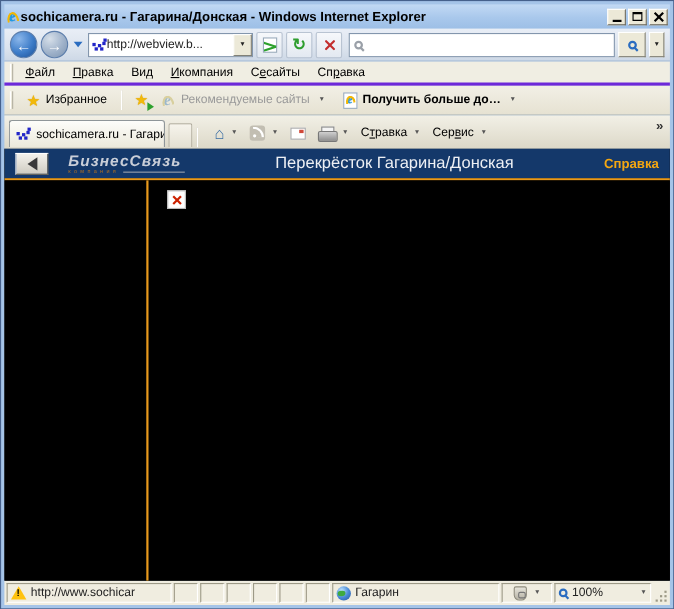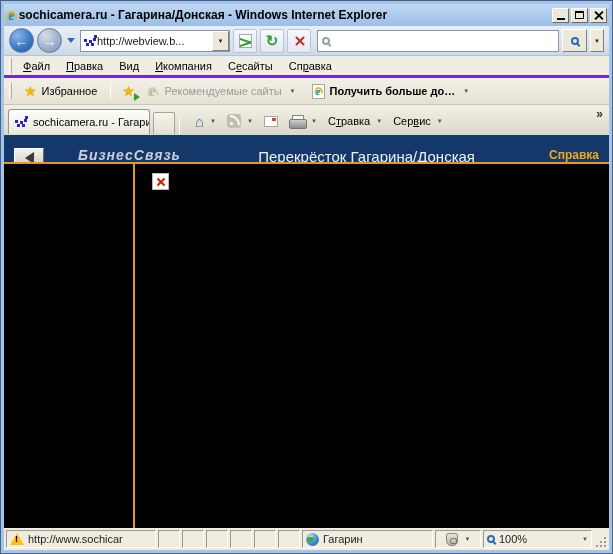--- a/index.html
+++ b/index.html
@@ -148,21 +148,21 @@
   .mailico { width:14px; height:11px; background:#fff; border:1px solid #a8a8a8; position:relative; }
   .mailico::after { content:""; position:absolute; right:1px; top:1px; width:4px; height:3px; background:#d04a3a; }
   .printer { width:16px; height:12px; position:relative; }
   .printer::before { content:""; position:absolute; left:3px; top:0; width:10px; height:4px; background:#f4f4f4; border:1px solid #888; }
   .printer::after { content:""; position:absolute; left:0; top:4px; width:16px; height:8px; border-radius:2px; background:linear-gradient(#cfcfcf,#8e8e8e); border:1px solid #777; }
   .overflow { position:absolute; right:6px; top:2px; font-size:12px; font-weight:bold; color:#333; cursor:pointer; }
   
   .page { flex:1; display:flex; flex-direction:column; background:#000; overflow:hidden; }
   .pageheader {
     height:27px; flex:0 0 27px; background:#14386a;
-    display:flex; align-items:flex-start; padding:13px 8px 0 10px; gap:16px;
+    display:flex; align-items:center; padding:0 8px 0 10px; gap:0;
   }
   .page-back {
     width:30px; height:20px; background:linear-gradient(#f4f2ec,#cfccc2);
     border:1px solid; border-color:#fff #6d6a5e #6d6a5e #fff;
     display:flex; align-items:center; justify-content:center; cursor:pointer; flex:0 0 auto;
   }
   .tri-left { width:0; height:0; border-top:6px solid transparent; border-bottom:6px solid transparent; border-right:9px solid #3a3a3a; }
   .logo { margin-left:18px; line-height:1; flex:0 0 auto; }
   .logo-main { font-size:14px; font-weight:bold; font-style:italic; letter-spacing:1px; color:#c9ced8; }
   .logo-sub-row { display:flex; align-items:center; gap:4px; margin-top:1px; }
@@ -183,21 +183,21 @@
   
   .statusbar {
     height:22px; flex:0 0 22px; background:#f0ede0;
     display:flex; align-items:center; gap:2px; padding:1px 1px 1px 2px; font-size:11px; color:#222;
   }
   .sb-panel { height:18px; border:1px solid; border-color:#9d9a87 #fff #fff #9d9a87; display:flex; align-items:center; gap:4px; padding:0 3px; overflow:hidden; white-space:nowrap; }
   .sb-url { width:150px; flex:0 0 auto; }
   .sb-small { width:22px; flex:0 0 auto; padding:0; }
   .sb-main { flex:1; }
   .sb-shield { width:46px; flex:0 0 auto; justify-content:center; cursor:pointer; }
-  .sb-zoom { width:109px; flex:0 0 auto; cursor:pointer; }
+  .sb-zoom { width:88px; flex:0 0 auto; cursor:pointer; }
   .warn { width:0; height:0; border-left:7px solid transparent; border-right:7px solid transparent; border-bottom:12px solid #ffc20e; position:relative; flex:0 0 auto; }
   .warn::after { content:"!"; position:absolute; left:-2px; top:1px; font-size:9px; font-weight:bold; color:#000; }
   .globe { width:13px; height:13px; border-radius:50%; flex:0 0 auto;
     background:radial-gradient(circle at 35% 30%, #bfe3ff 0%, #4b8cd8 50%, #1f4f9e 100%); position:relative; overflow:hidden; }
   .globe::after { content:""; position:absolute; left:1px; top:4px; width:7px; height:5px; background:#3faa3f; border-radius:50% 40% 60% 50%; }
   .shield { width:12px; height:13px; background:linear-gradient(#e6e4da,#b6b2a4); border:1px solid #8d8a7c; border-radius:2px 2px 5px 5px; position:relative; }
   .shield::after { content:""; position:absolute; left:3px; top:4px; width:5px; height:4px; border:1px solid #777; border-radius:2px; }
   .sb-grip { width:14px; height:18px; position:relative; align-self:flex-end; cursor:nwse-resize; }
   .sb-grip::before { content:""; position:absolute; right:2px; bottom:2px; width:2px; height:2px; background:#9d9a87;
     box-shadow:-4px 0 #9d9a87, -8px 0 #9d9a87, 0 -4px #9d9a87, -4px -4px #9d9a87, 0 -8px #9d9a87; }

